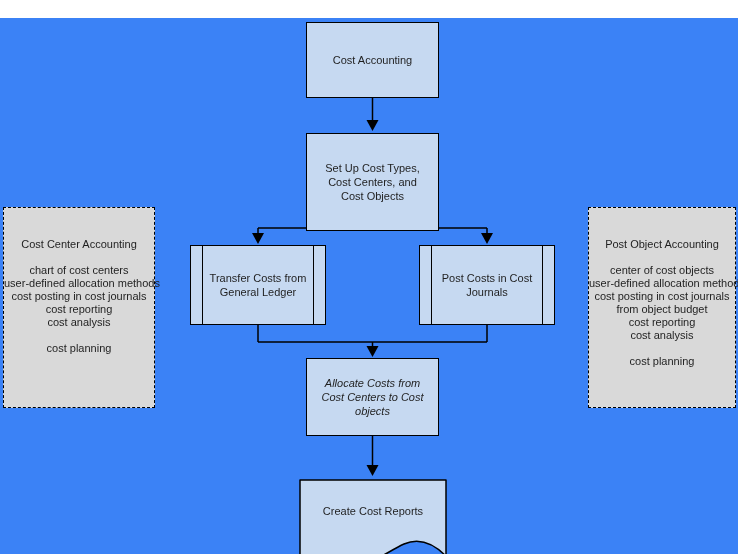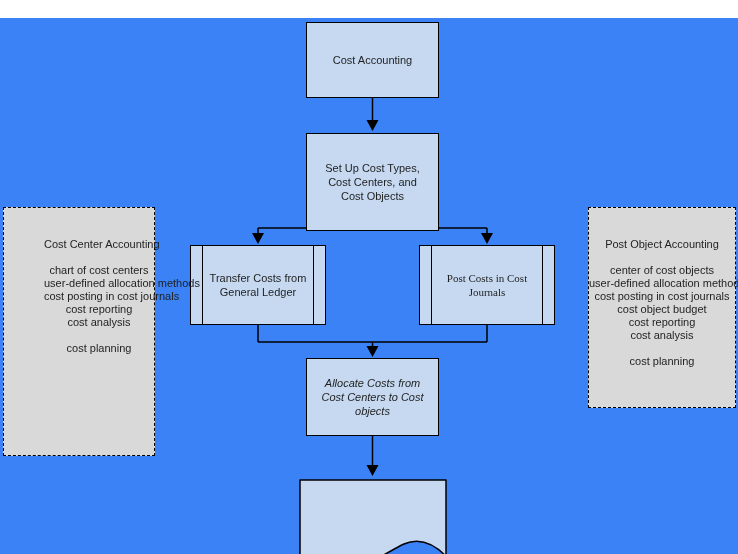--- a/index.html
+++ b/index.html
@@ -23,21 +23,21 @@
     align-items: center;
     justify-content: center;
     text-align: center;
     font-size: 11px;
     line-height: 1.3;
     padding: 6px 12px;
   }
   .node-cost-accounting { left: 306px; top: 4px;   width: 133px; height: 76px; }
   .node-setup           { left: 306px; top: 115px; width: 133px; height: 98px; }
   .node-transfer        { left: 190px; top: 227px; width: 136px; height: 80px; padding: 6px 18px; }
-  .node-post            { left: 419px; top: 227px; width: 136px; height: 80px; padding: 6px 18px; font-family: Liberation Serif, serif; }
+  .node-post            { left: 419px; top: 227px; width: 136px; height: 80px; padding: 6px 18px; }
   .node-allocate        { left: 306px; top: 340px; width: 133px; height: 78px; font-style: italic; }
   .side-bar {
     position: absolute;
     top: 0; bottom: 0;
     width: 0;
     border-left: 1.5px solid #000000;
   }
   .side-bar.left  { left: 11px; }
   .side-bar.right { right: 11px; }
   
@@ -56,21 +56,21 @@
   }
   
   .panel {
     position: absolute;
     background: #d9d9d9;
     border: 1.5px dashed #000000;
     font-size: 11px;
     text-align: center;
     padding-top: 30px;
   }
-  .panel-left  { left: 3px;   top: 189px; width: 152px; height: 249px; padding-left: 40px; }
+  .panel-left  { left: 3px;   top: 189px; width: 152px; height: 201px; }
   .panel-right { left: 588px; top: 189px; width: 148px; height: 201px; }
   .panel-title { line-height: 13px; margin-bottom: 13px; white-space: nowrap; }
   .panel-item  { line-height: 13px; white-space: nowrap; }
   .panel-item.gap-above { margin-top: 13px; }
   
   .connectors {
     position: absolute;
     left: 0; top: 0;
     width: 738px; height: 554px;
     pointer-events: none;
@@ -122,36 +122,37 @@
   </div>
 
   <div class="node node-allocate">
     <span>Allocate Costs from Cost Centers to Cost objects</span>
   </div>
 
   <div class="doc-shape">
     <svg width="148" height="93" viewBox="0 0 148 93" xmlns="http://www.w3.org/2000/svg">
       <path d="M1,1 H147 V77 C135,65 121,58 105,65 C87,73 62,94 36,91 C22,89.5 10,92 1,87 Z" fill="#c6d9f1" stroke="#000000" stroke-width="1.5" stroke-linejoin="round"></path>
     </svg>
+    <div class="doc-label">Create Cost Reports</div>
   </div>
 
   <div class="panel panel-left">
     <div class="panel-title">Cost Center Accounting</div>
     <div class="panel-item">chart of cost centers</div>
     <div class="panel-item">user-defined allocation methods</div>
     <div class="panel-item">cost posting in cost journals</div>
     <div class="panel-item">cost reporting</div>
     <div class="panel-item">cost analysis</div>
     <div class="panel-item gap-above">cost planning</div>
   </div>
 
   <div class="panel panel-right">
     <div class="panel-title">Post Object Accounting</div>
     <div class="panel-item">center of cost objects</div>
     <div class="panel-item">user-defined allocation methods</div>
     <div class="panel-item">cost posting in cost journals</div>
-    <div class="panel-item">cost object budget</div>
+    <div class="panel-item">from object budget</div>
     <div class="panel-item">cost reporting</div>
     <div class="panel-item">cost analysis</div>
     <div class="panel-item gap-above">cost planning</div>
   </div>
 
 </div>
 
 </body></html>

